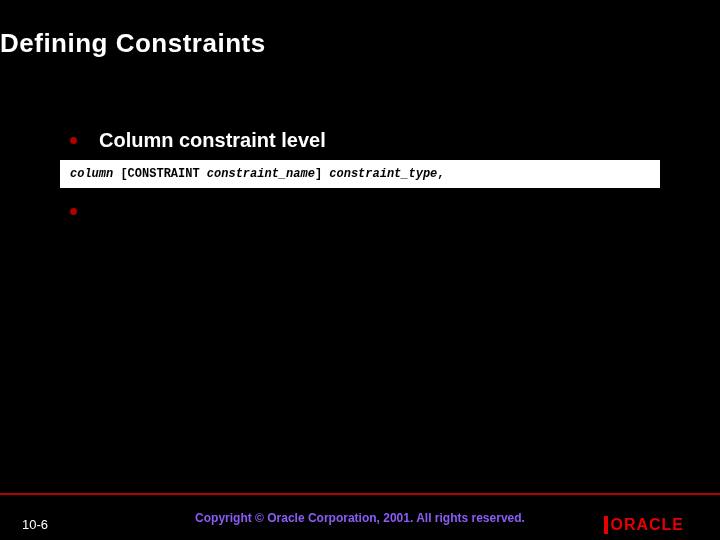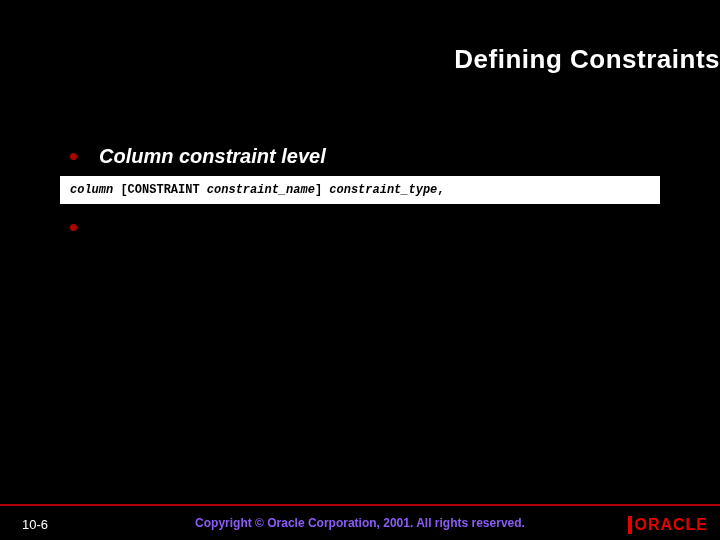--- a/index.html
+++ b/index.html
@@ -13,38 +13,37 @@
     overflow: hidden;
     position: relative;
   }
   .slide {
     width: 720px;
     height: 540px;
     position: relative;
     box-sizing: border-box;
   }
   .title {
-    text-align: right;
+    text-align: left;
     font-weight: bold;
     font-size: 26px;
-    padding-top: 44px;
+    padding-top: 28px;
     letter-spacing: 0.5px;
   }
   .content {
     padding: 40px 60px 0 60px;
   }
   .bullet-row {
     display: flex;
     align-items: center;
     margin-top: 20px;
     margin-bottom: 8px;
   }
   .bullet-row.first {
     margin-top: 30px;
-    font-style: italic;
   }
   .bullet-dot {
     width: 7px;
     height: 7px;
     background: #b00000;
     border-radius: 50%;
     margin-left: 10px;
     margin-right: 22px;
     flex-shrink: 0;
   }
@@ -65,21 +64,21 @@
     white-space: pre;
   }
   .code-box .italic {
     font-style: italic;
   }
   .footer {
     position: absolute;
     bottom: 0;
     left: 0;
     width: 720px;
-    height: 36px;
+    height: 47px;
     border-top: 2px solid #b00000;
     display: flex;
     align-items: center;
     box-sizing: border-box;
   }
   .slide-number {
     position: absolute;
     left: 22px;
     bottom: 8px;
     font-size: 13px;
@@ -87,21 +86,21 @@
   }
   .copyright {
     width: 100%;
     text-align: center;
     font-size: 12px;
     color: #8b5cf6;
     font-weight: bold;
   }
   .logo {
     position: absolute;
-    right: 12px;
+    right: 36px;
     bottom: 6px;
     display: flex;
     align-items: center;
   }
   .logo-text {
     font-family: Arial, Helvetica, sans-serif;
     font-weight: bold;
     font-size: 16px;
     letter-spacing: 1px;
     color: #e60000;

